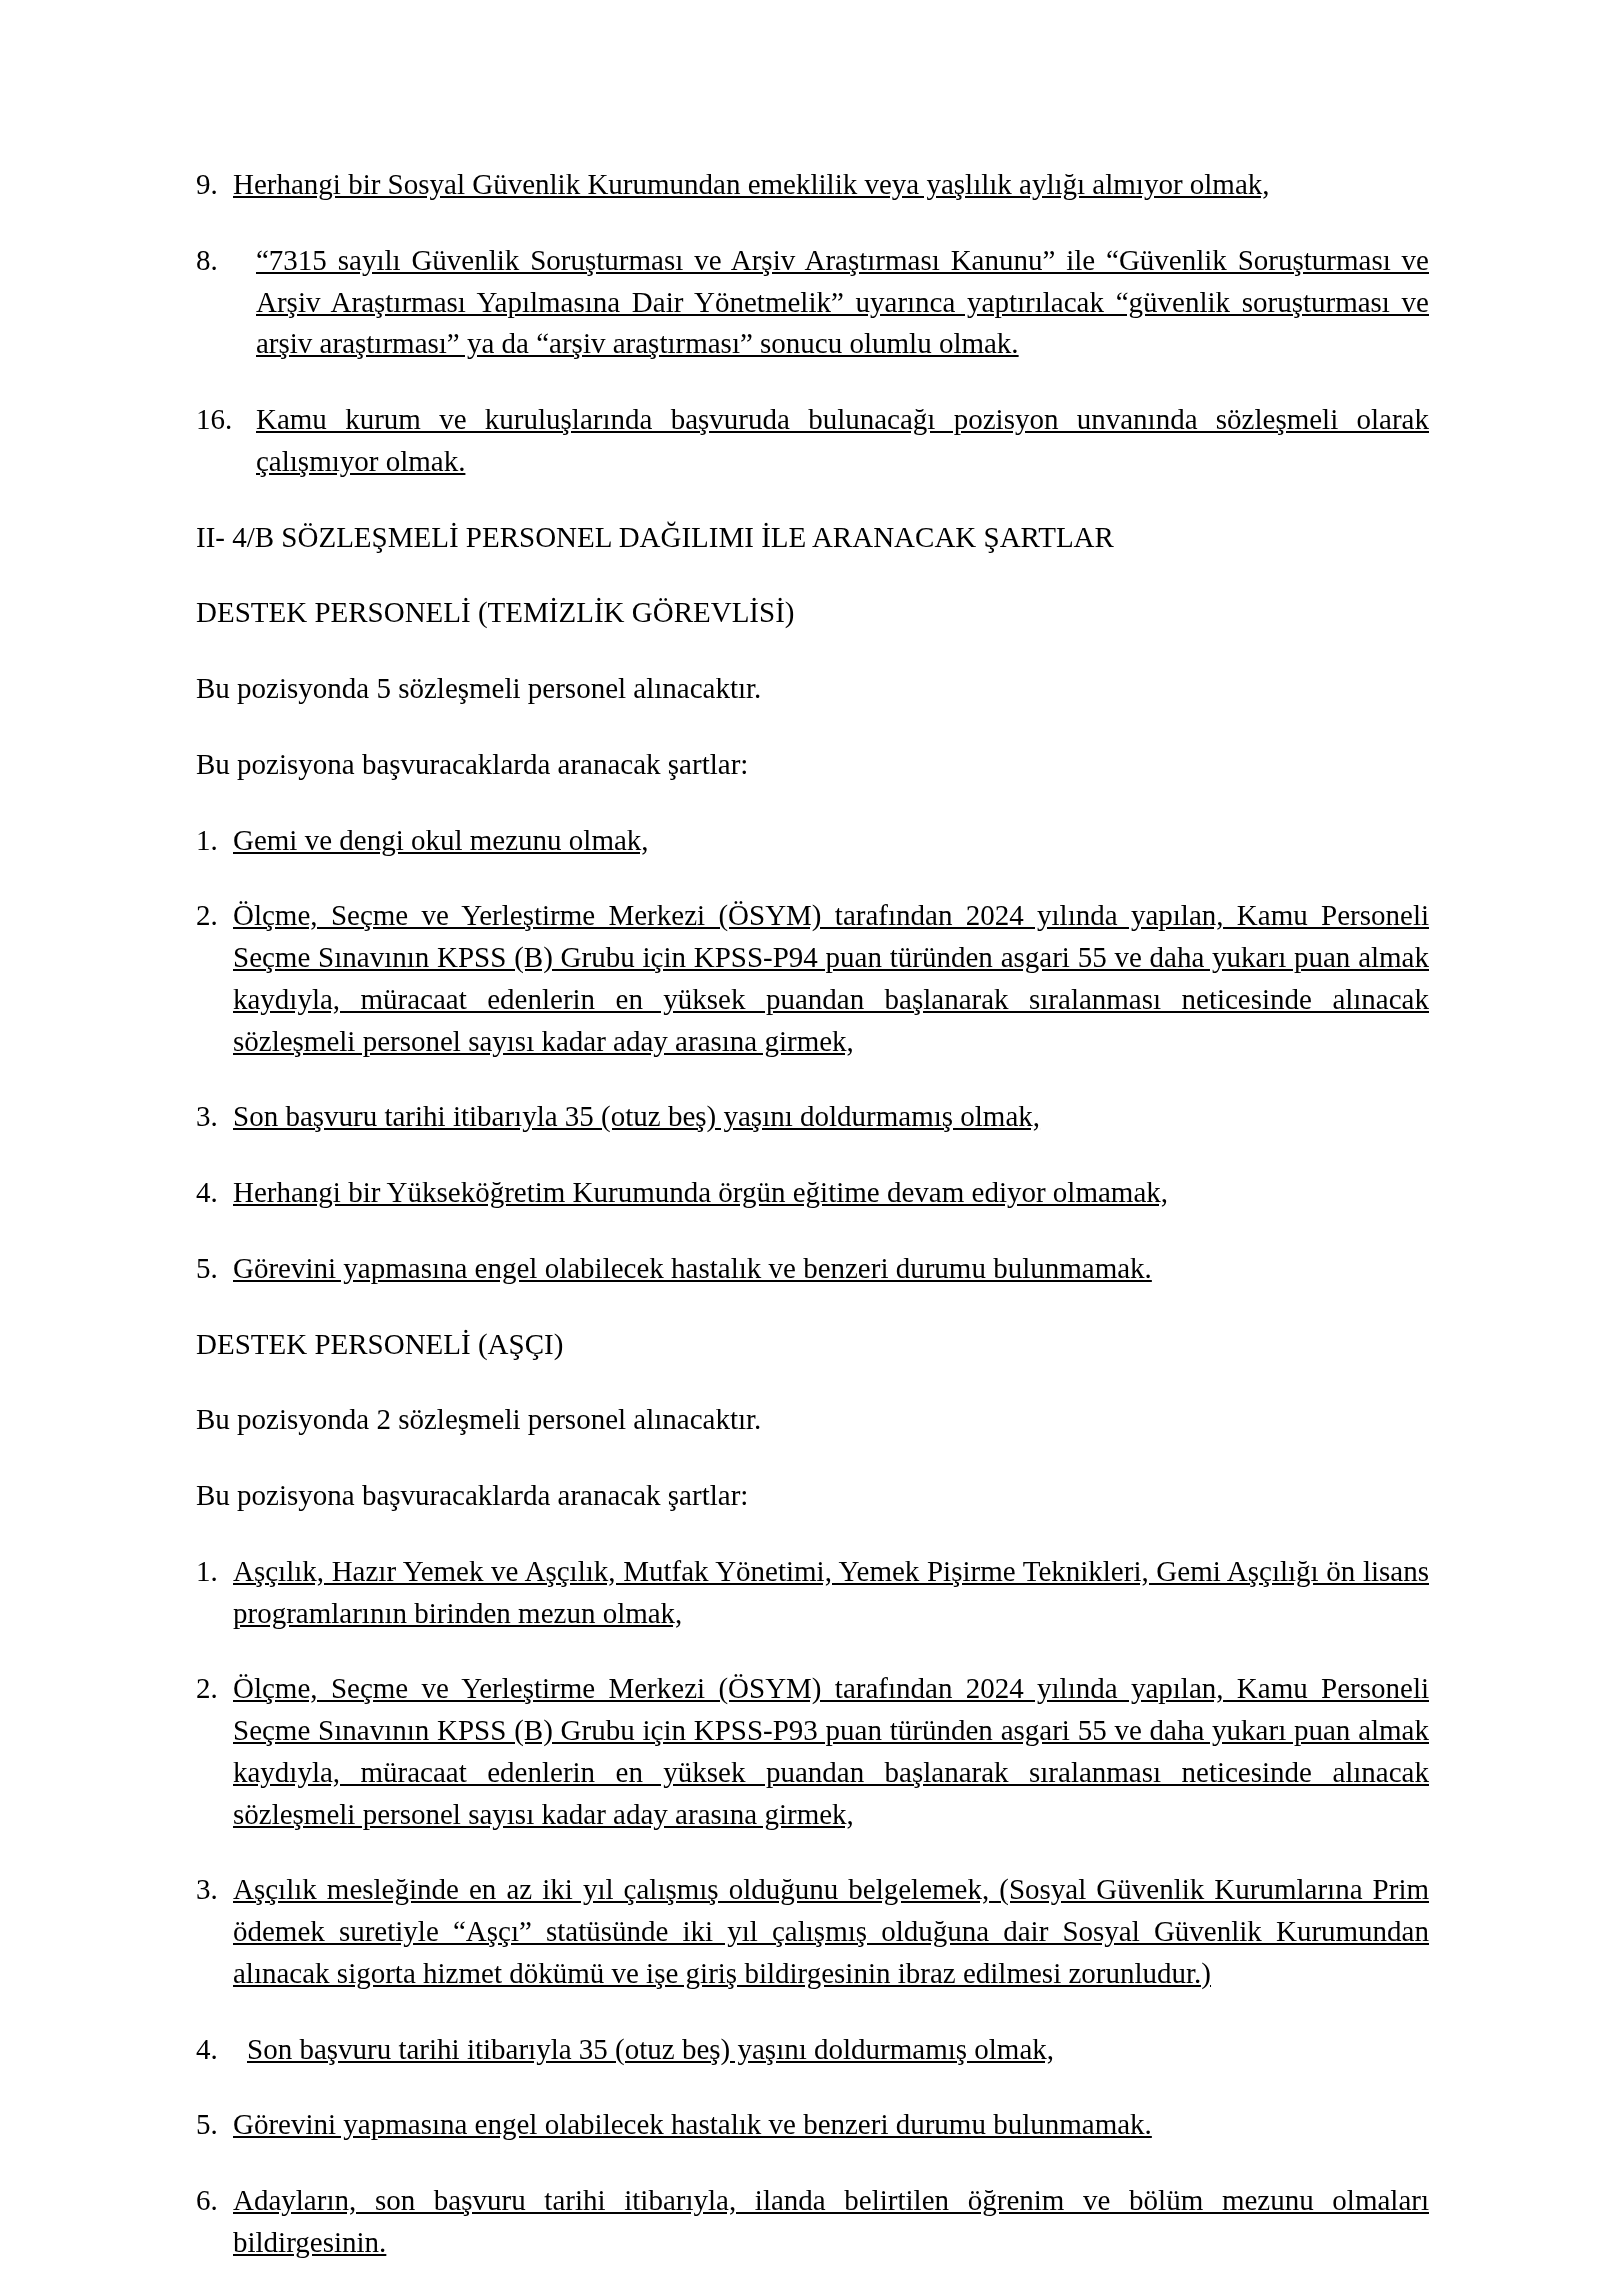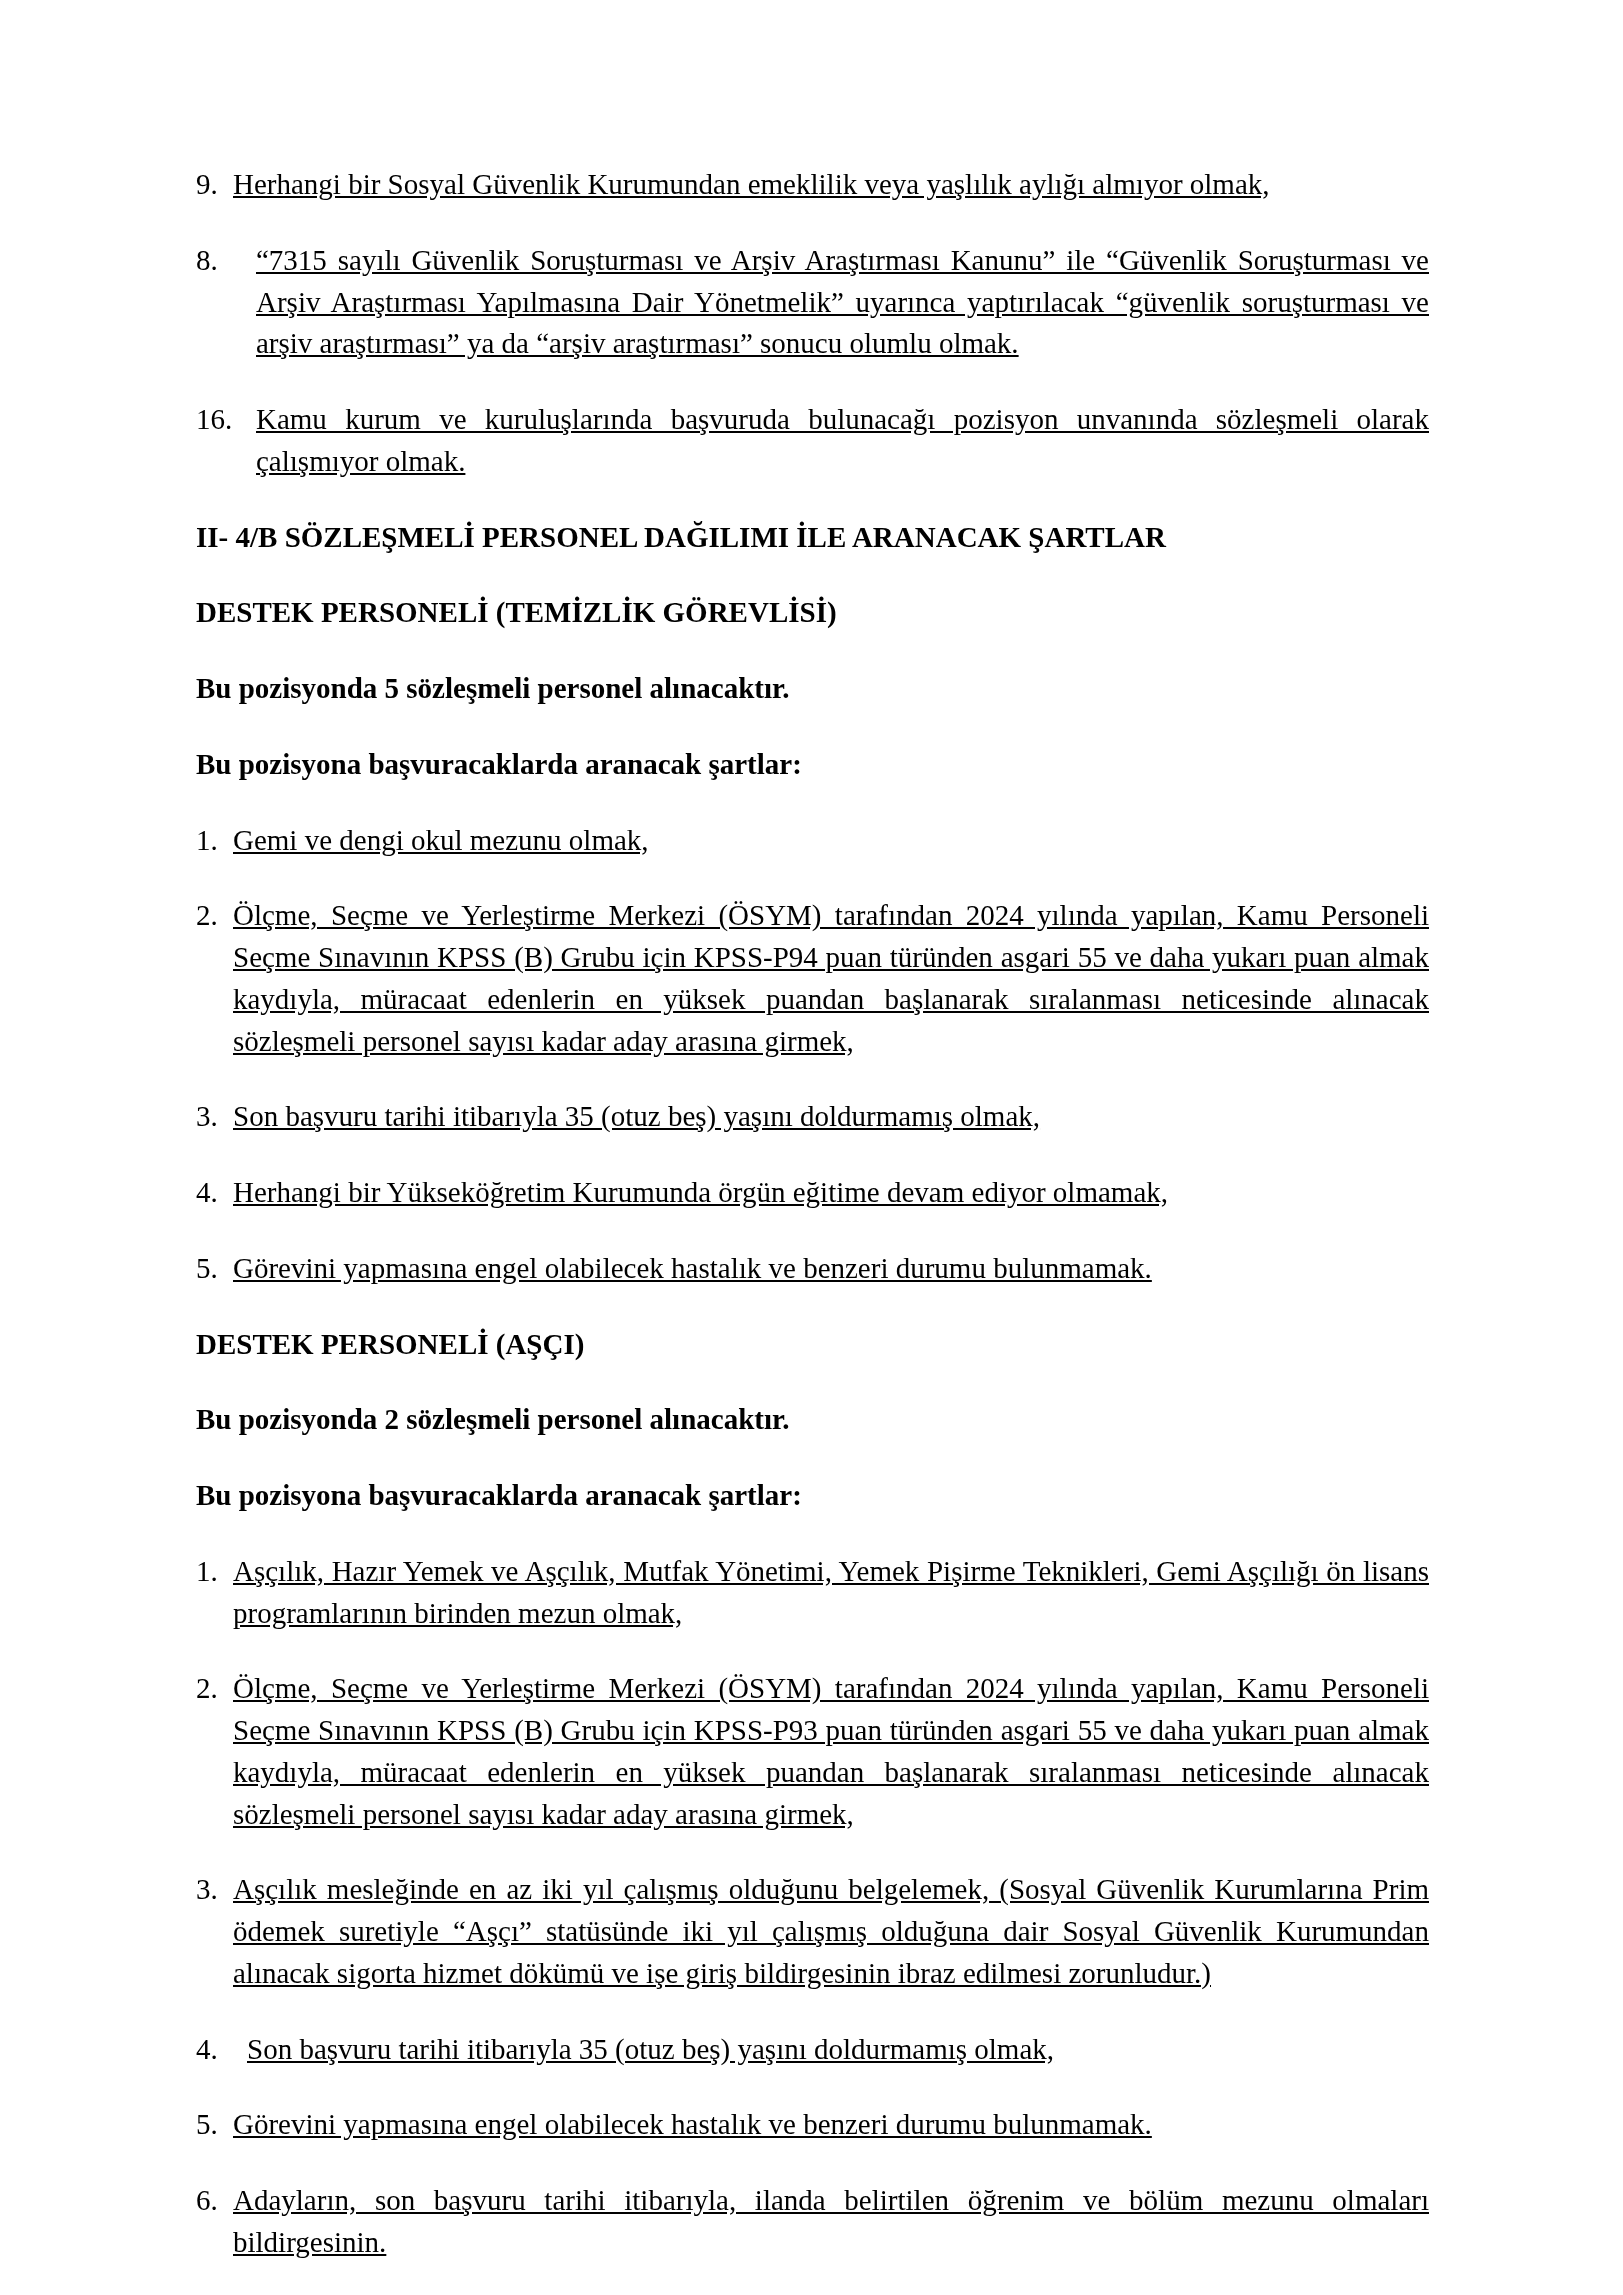--- a/index.html
+++ b/index.html
@@ -40,21 +40,21 @@
     text-decoration: underline;
   }
   
 
   
   .gut-1  { width: 37px; }    
   .gut-2  { width: 60px; }    
   .gut-1w { width: 51px; }
 
   .heading {
-    font-weight: bold;
+    font-weight: normal;
     margin: 0 0 34px 0;
     text-align: left;
   }
 
   
 </style>
 </head>
 <body>
 
 <div class="page">

